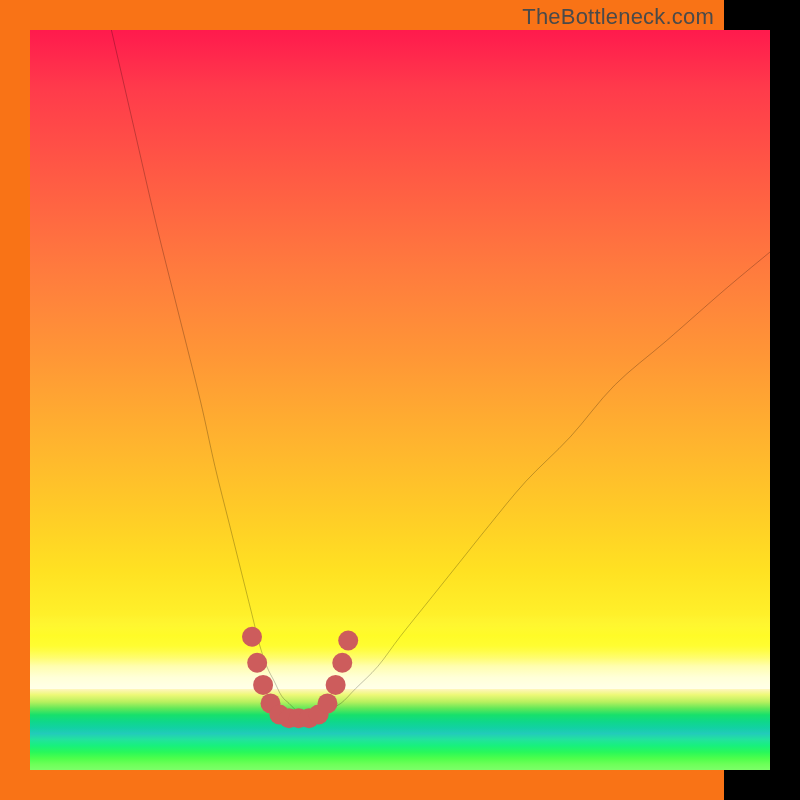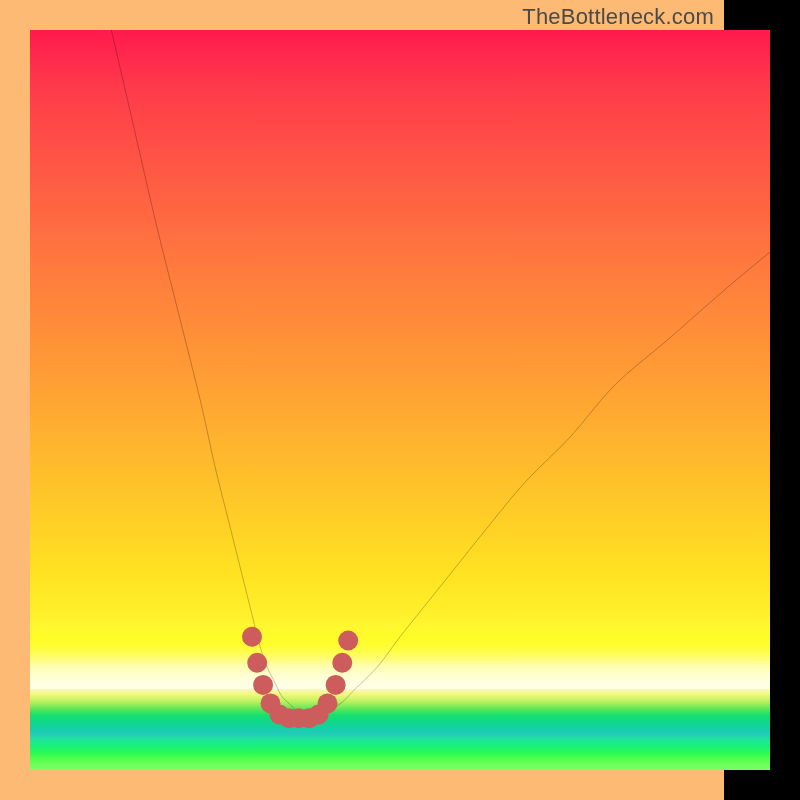--- a/index.html
+++ b/index.html
@@ -10,21 +10,21 @@
     overflow: hidden;
     background: #000;
     font-family: Arial, Helvetica, sans-serif;
   }
   .frame {
     position: absolute;
     top: 0;
     left: 0;
     width: 724px;
     height: 800px;
-    background: #fdba74;
+    background: #f97316;
   }
   .plot {
     position: absolute;
     top: 30px;
     left: 30px;
     width: 740px;
     height: 740px;
     overflow: hidden;
   }
   .grad {

